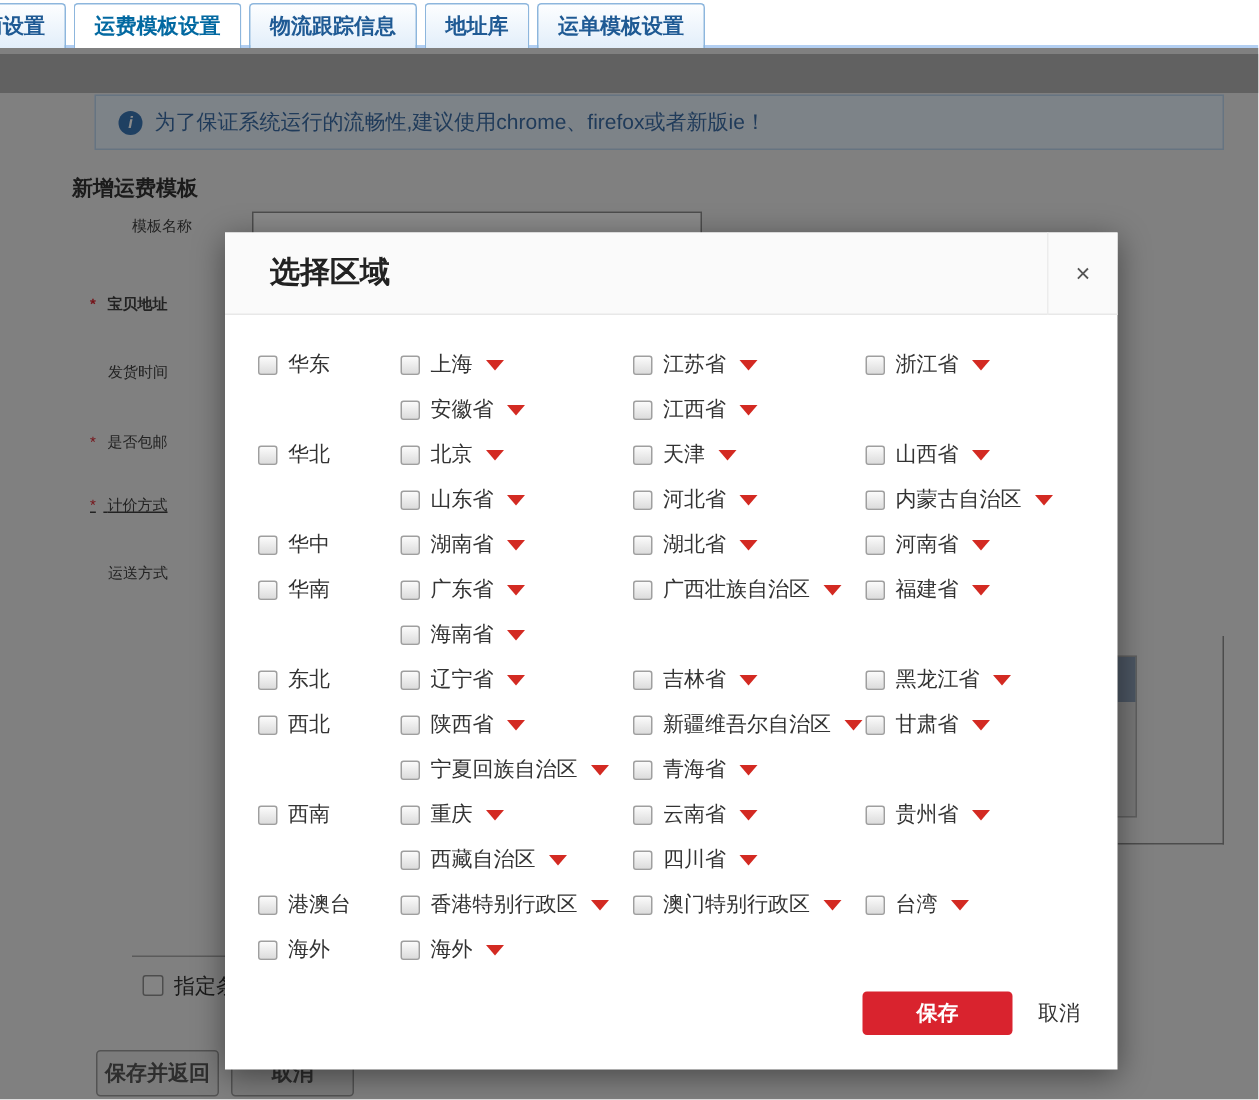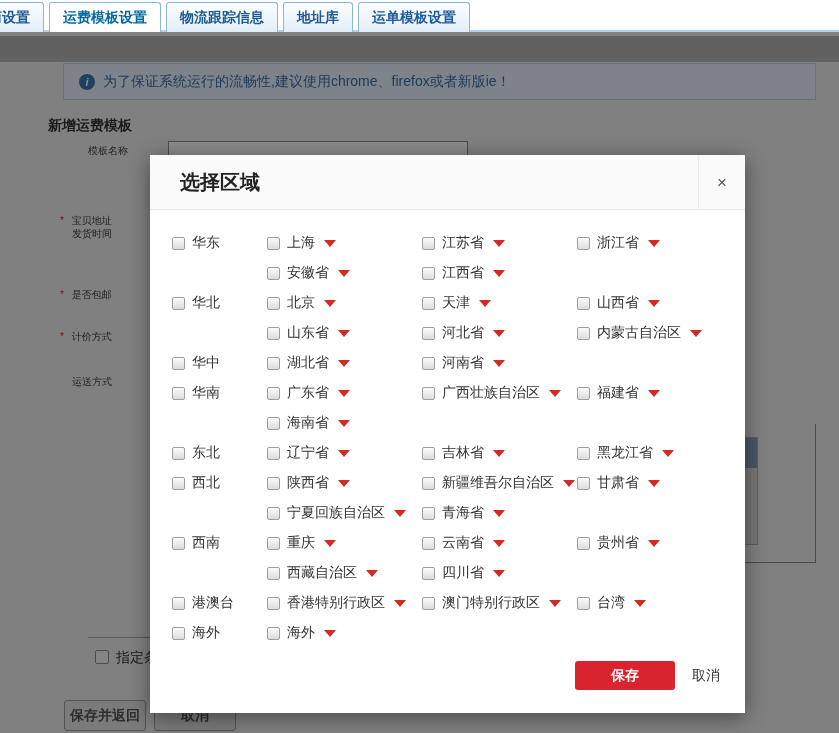--- a/index.html
+++ b/index.html
@@ -87,29 +87,29 @@
     </div>
     <div class="pg-title">新增运费模板</div>
 
     <div class="fld" style="left:88px;top:112px;">
       <span>模板名称</span></div>
     <div class="tpl-input"></div>
     <div class="clip-frag">
       
     </div>
 
-    <div class="fld" style="left:60px;top:182px;">
+    <div class="fld" style="left:60px;top:164px;font-weight:bold;">
       <span class="req">*</span>
       <span>宝贝地址</span></div>
-    <div class="fld" style="left:72px;top:195px;">
+    <div class="fld" style="left:72px;top:209px;">
       <span>发货时间</span></div>
     <div class="fld" style="left:60px;top:256px;">
       <span class="req">*</span>
       <span>是否包邮</span></div>
-    <div class="fld" style="left:60px;top:298px;">
+    <div class="fld" style="left:60px;top:298px;text-decoration:underline;">
       <span class="req">*</span>
       <span>计价方式</span></div>
     <div class="fld" style="left:72px;top:343px;">
       <span>运送方式</span></div>
 
     <div class="divider"></div>
     <div class="pg-cb"></div>
     <div class="pg-cb-lbl">指定条</div>
 
     <button class="pg-btn" style="left:64px;">保存并返回</button>
@@ -203,20 +203,25 @@
             <div class="tri"></div>
           </div>
         </div>
         <div class="rrow">
           <div class="gcell">
             <div class="cb"></div>
             <div class="lbl">华中</div>
           </div>
           <div class="pcell">
             <div class="cb"></div>
+            <div class="lbl">湖南省</div>
+            <div class="tri"></div>
+          </div>
+          <div class="pcell">
+            <div class="cb"></div>
             <div class="lbl">湖北省</div>
             <div class="tri"></div>
           </div>
           <div class="pcell">
             <div class="cb"></div>
             <div class="lbl">河南省</div>
             <div class="tri"></div>
           </div>
         </div>
         <div class="rrow">

